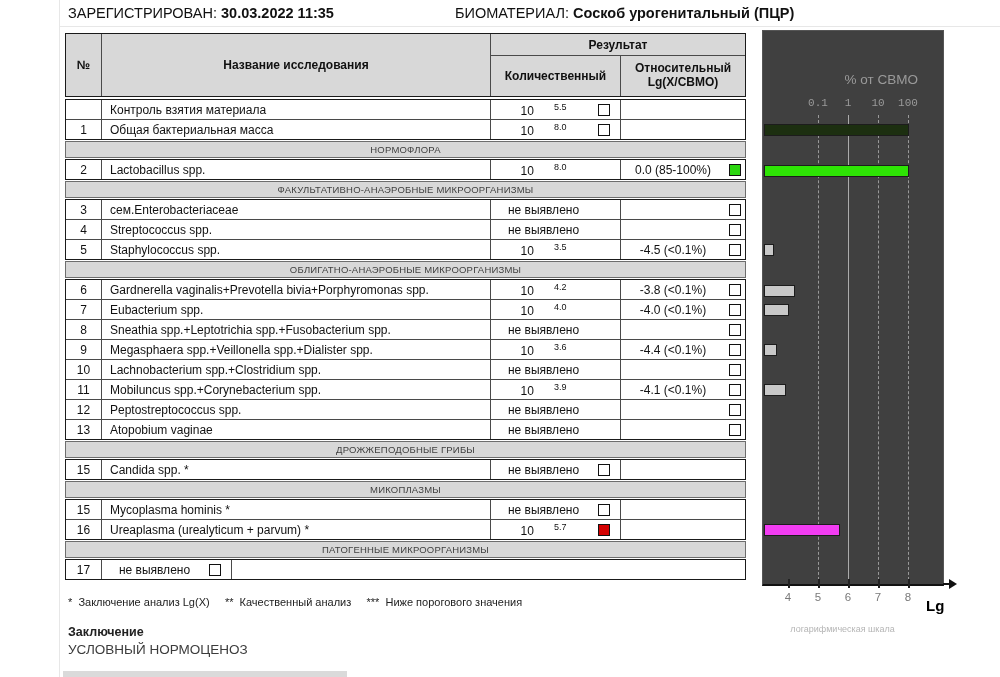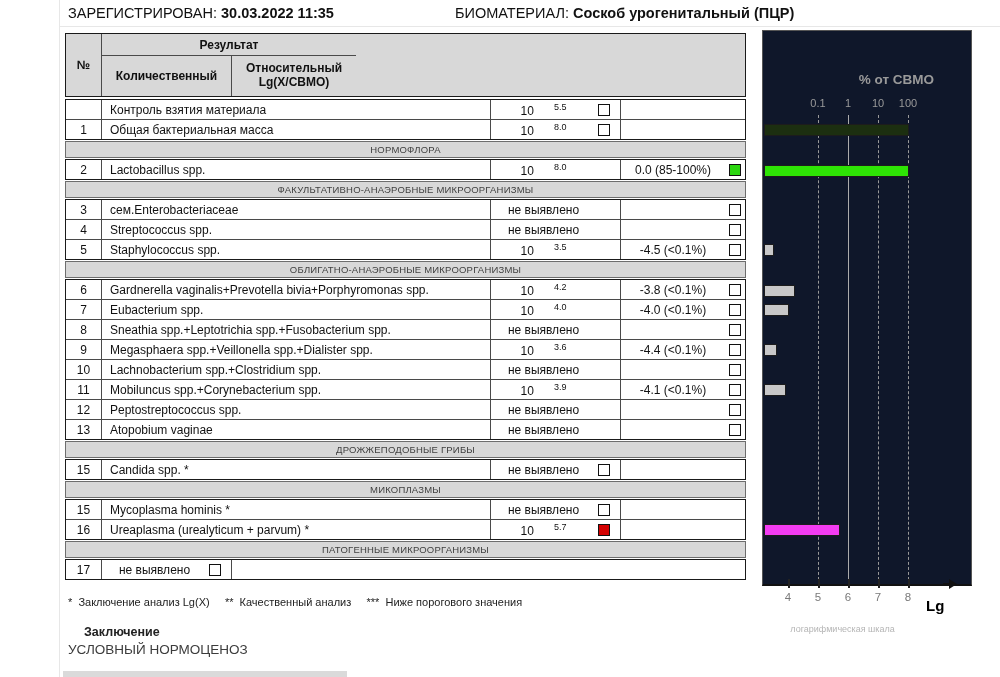--- a/index.html
+++ b/index.html
@@ -34,39 +34,39 @@
   .c-rel{width:124px;position:relative;justify-content:center;padding-right:20px;}
   .pow sup{font-size:9px;margin-left:20px;}
   .cb{position:absolute;top:50%;transform:translateY(-50%);width:12px;height:12px;
       border:1.6px solid #101010;box-sizing:border-box;background:#fff;}
   .c-quant .cb{right:10px;} .c-rel .cb{right:4px;}
   .sec{height:15px;margin:1px 0;background:#d8d8d8;border:1px solid #6e6e6e;display:flex;
        align-items:center;justify-content:center;font-size:9.5px;color:#3f3f3f;letter-spacing:.2px;}
 
   
   #chart-wrap{position:absolute;left:762px;top:30px;width:182px;height:645px;}
-  #chart-box{position:absolute;left:0;top:0;width:210px;height:556px;box-sizing:border-box;
-             border:1px solid #555;border-bottom:2px solid #111;background:#0f172a;}
-  #chart-title{position:absolute;top:42px;right:10px;font-size:13.5px;color:#9a9a9a;font-weight:bold;}
+  #chart-box{position:absolute;left:0;top:0;width:182px;height:556px;box-sizing:border-box;
+             border:1px solid #555;border-bottom:2px solid #111;background:#404040;font-family:Liberation Mono, monospace;}
+  #chart-title{position:absolute;top:42px;right:26px;font-size:13.5px;color:#9a9a9a;}
   .gl{position:absolute;top:84px;height:470px;width:0;}
   .gl.dashed{border-left:1px dashed #999;}
   .gl.solid{border-left:1px solid #ababab;}
   .toplab{position:absolute;top:66px;transform:translateX(-50%);font-size:11px;color:#9a9a9a;}
   .bar{position:absolute;left:1px;height:12px;box-sizing:border-box;border:1.5px solid #1c1c1c;}
   .tick{position:absolute;top:549px;width:1.5px;height:9px;background:#222;}
   .botlab{position:absolute;top:561px;transform:translateX(-50%);font-size:11.5px;color:#7a7a7a;}
   #axis-ext{position:absolute;left:181px;top:553px;width:7px;height:2px;background:#111;}
   #axis-arrow{position:absolute;left:187px;top:549px;width:0;height:0;
               border-left:8px solid #111;border-top:5px solid transparent;border-bottom:5px solid transparent;}
   #scale-label{position:absolute;top:594px;left:8px;width:145px;text-align:center;font-size:9px;color:#b5b5b5;}
   #lg-label{position:absolute;top:567px;left:164px;font-size:15px;font-weight:bold;color:#000;}
 
   
   #footnote{position:absolute;left:68px;top:596px;font-size:11px;color:#222;white-space:pre;}
-  #concl-label{position:absolute;left:84px;top:625px;font-size:12.5px;font-weight:bold;color:#222;}
+  #concl-label{position:absolute;left:68px;top:625px;font-size:12.5px;font-weight:bold;color:#222;}
   #concl-value{position:absolute;left:68px;top:642px;font-size:13.5px;color:#3c3c3c;}
   #bottom-strip{position:absolute;left:63px;top:671px;width:284px;height:6px;background:#dadada;}
 </style>
 </head>
 <body>
 
 <div id="report">
   <div class="faint-v"></div>
   <div class="faint-h"></div>
 
@@ -75,20 +75,21 @@
     <b>30.03.2022 11:35</b>
   </div>
   <div class="tophdr" id="hdr-right">
     <span>БИОМАТЕРИАЛ:</span>
     <b>Соскоб урогенитальный (ПЦР)</b>
   </div>
 
   <div id="table-wrap">
     <div class="thead">
       <div class="th th-num">№</div>
+      <div class="th th-name">Название исследования</div>
       <div class="th-right">
         <div class="th-res">Результат</div>
         <div class="th-sub">
           <div class="th th-quant">Количественный</div>
           <div class="th th-rel">Относительный Lg(X/СВМО)</div>
         </div>
       </div>
     </div>
     <div id="table-blocks">
         <div class="blk">

